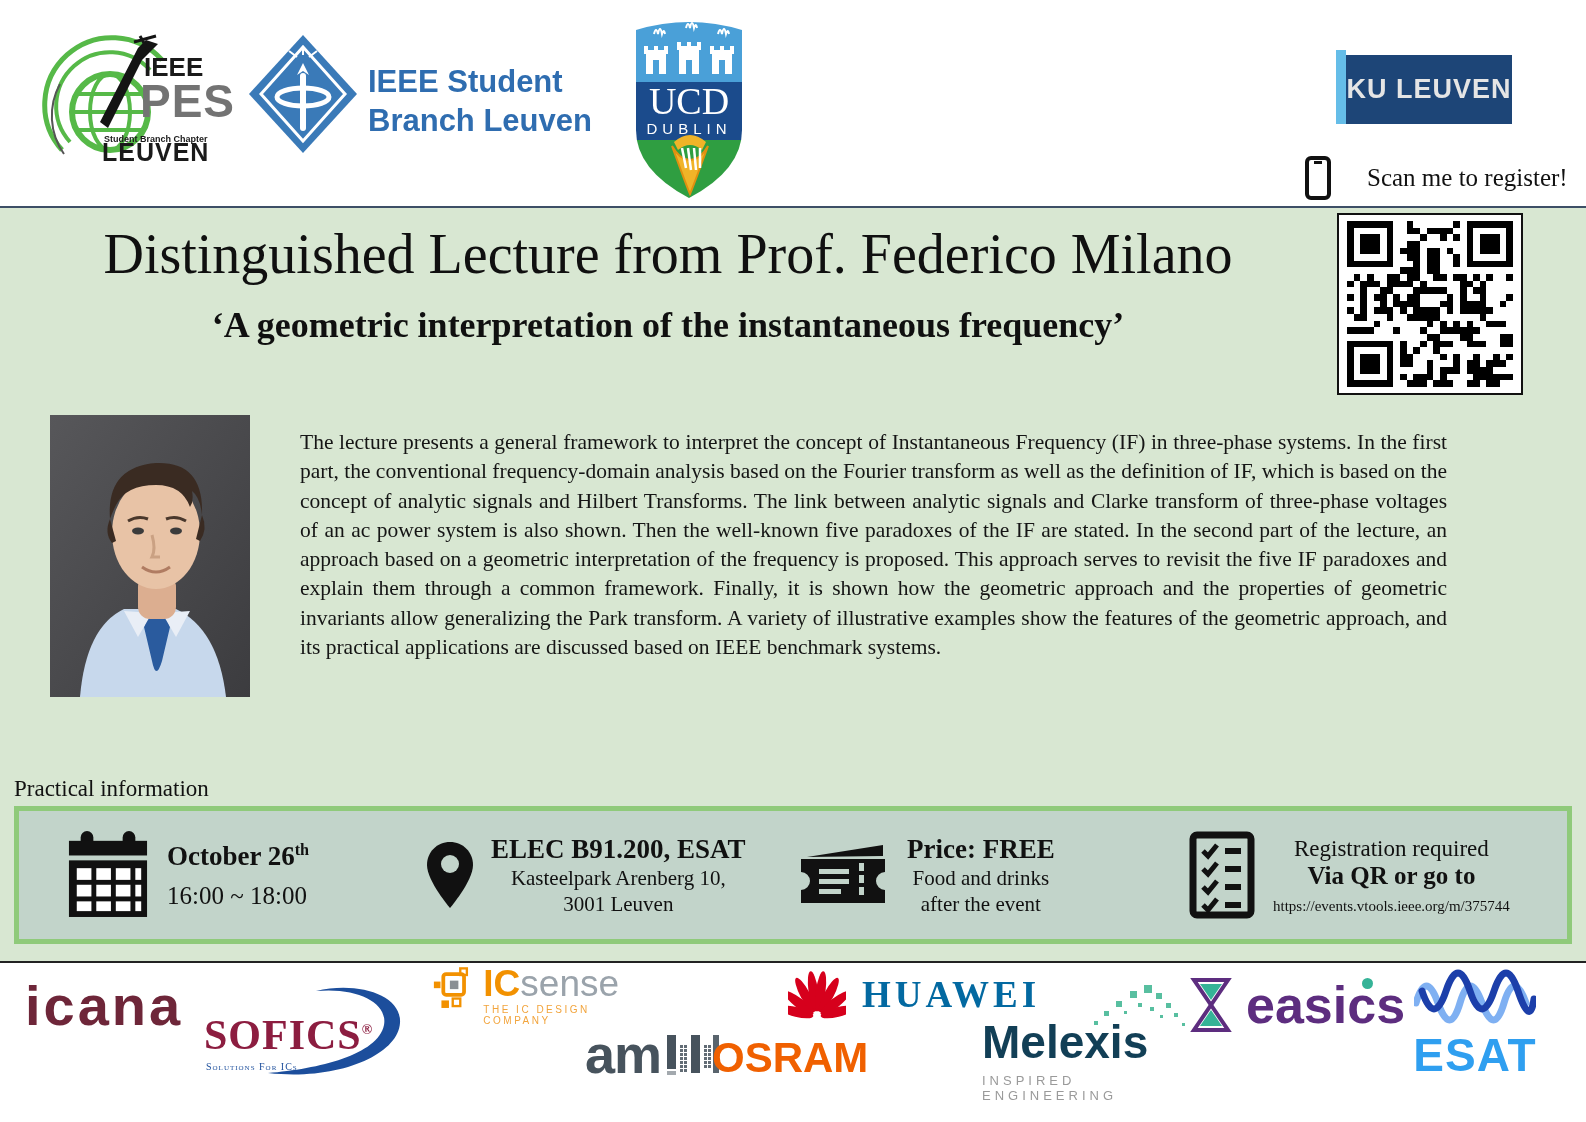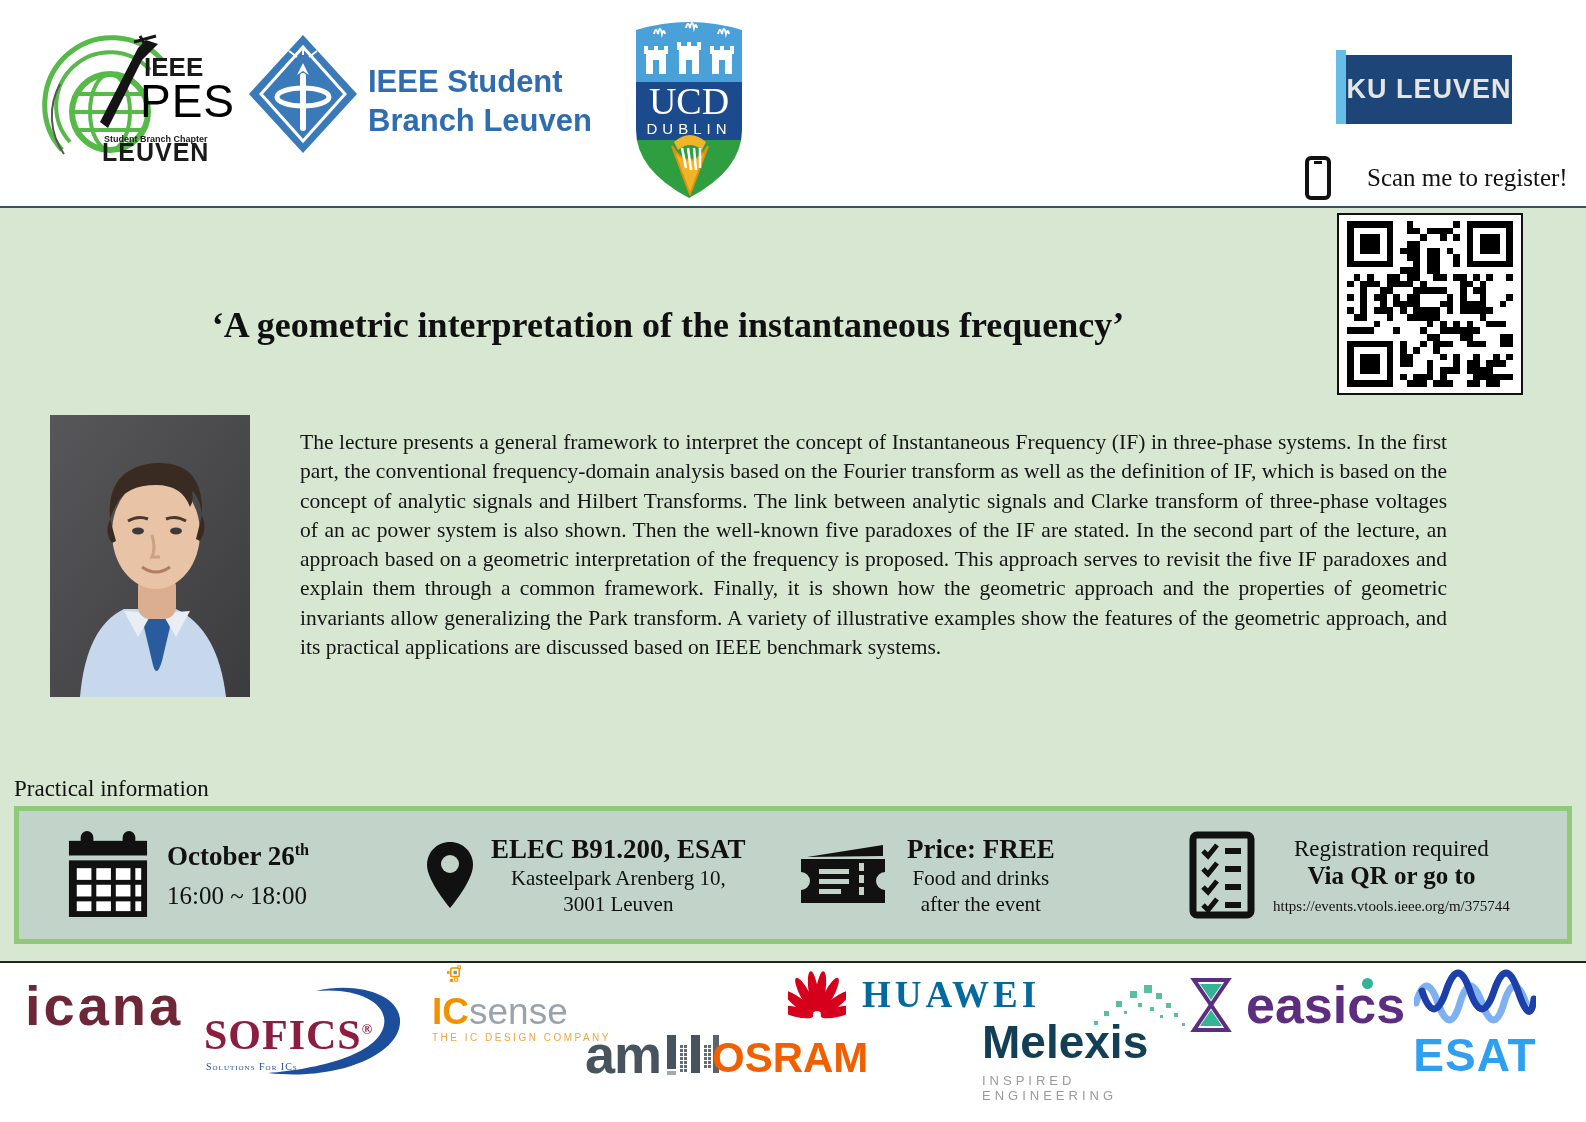--- a/index.html
+++ b/index.html
@@ -7,21 +7,21 @@
   #poster {
     position:relative; width:1586px; height:1122px; overflow:hidden;
     font-family:"Liberation Serif", serif; color:#111; background:#fff;
   }
   
   #header { position:absolute; left:0; top:0; width:1586px; height:207px; background:#fff; }
   #header-divider { position:absolute; left:0; top:206px; width:1586px; height:2px; background:#3d4f66; }
 
   .pes-logo { position:absolute; left:42px; top:30px; width:175px; height:140px; }
   .pes-text-ieee { position:absolute; left:102px; top:22px; font-family:"Liberation Sans",sans-serif; font-weight:bold; font-size:26px; color:#1a1a1a; }
-  .pes-text-pes  { position:absolute; left:98px; top:44px; font-family:"Liberation Sans",sans-serif; font-weight:normal; font-size:46px; color:#000000; letter-spacing:1px;}
+  .pes-text-pes  { position:absolute; left:98px; top:44px; font-family:"Liberation Sans",sans-serif; font-weight:bold; font-size:46px; color:#737373; letter-spacing:1px;}
   .pes-sub1 { position:absolute; left:62px; top:98px; font-family:"Liberation Sans",sans-serif; font-weight:bold; font-size:9px; color:#1a1a1a;margin-top:6px; }
   .pes-sub2 { position:absolute; left:60px; top:108px; font-family:"Liberation Sans",sans-serif; font-weight:bold; font-size:25px; color:#1a1a1a; letter-spacing:1px;}
 
   .sb-diamond { position:absolute; left:247px; top:33px; width:112px; height:122px; }
   .sb-text { position:absolute; left:368px; top:62px; font-family:"Liberation Sans",sans-serif; font-weight:bold; font-size:31px; line-height:39px; color:#2f6db0; }
 
   .ucd-crest { position:absolute; left:630px; top:20px; width:118px; height:182px; }
 
   .ku-logo { position:absolute; left:1336px; top:50px; width:176px; height:74px; }
   .ku-accent { position:absolute; left:0; top:0; width:10px; height:74px; background:#65bde8; }
@@ -64,21 +64,21 @@
   .p-reg .r3 { font-size:15px; margin-top:8px; }
 
   
   #footer { position:absolute; left:0; top:963px; width:1586px; height:159px; background:#fff;padding-left:33px; }
   #footer-divider { position:absolute; left:0; top:961px; width:1586px; height:2px; background:#222; }
 
   .logo-icana { position:absolute; left:25px; top:10px; font-family:"Liberation Sans",sans-serif; font-weight:bold; font-size:56px; color:#6e2639; letter-spacing:3px; }
   .logo-sofics { position:absolute; left:198px; top:22px; width:208px; height:96px; }
   .sofics-word { position:absolute; left:6px; top:26px; font-family:"Liberation Serif",serif; font-weight:bold; font-size:42px; color:#8c1d40; letter-spacing:1px; }
   .sofics-tag { position:absolute; left:8px; top:76px; font-family:"Liberation Serif",serif; font-size:10px; color:#1c4e9c; letter-spacing:1px; font-variant:small-caps; }
-  .logo-icsense { position:absolute; left:432px; top:2px; width:220px; height:78px; display:flex; align-items:flex-start; gap:8px;flex-direction:column; }
+  .logo-icsense { position:absolute; left:432px; top:2px; width:220px; height:78px; display:flex; align-items:flex-start; gap:8px; }
   .icsense-text .main { font-family:"Liberation Sans",sans-serif; font-size:37px; font-weight:bold; line-height:37px; }
   .icsense-text .ic { color:#f29100; }
   .icsense-text .sense { color:#9aa3ab; font-weight:normal; }
   .icsense-text .tag { font-family:"Liberation Sans",sans-serif; font-size:10px; color:#f2a43c; letter-spacing:2.5px; margin-top:2px; }
   .logo-huawei { position:absolute; left:788px; top:5px; display:flex; align-items:center; gap:16px; }
   .huawei-word { font-family:Liberation Serif, serif; font-weight:bold; font-size:37px; color:#0369a1; letter-spacing:4px; }
   .logo-ams { position:absolute; left:585px; top:68px; display:flex; align-items:flex-end; gap:6px; }
   .ams-word { font-family:"Liberation Sans",sans-serif; font-weight:bold; font-size:54px; line-height:46px; color:#47535d; letter-spacing:-1px; }
   .logo-osram { position:absolute; left:712px; top:76px; font-family:"Liberation Sans",sans-serif; font-weight:bold; font-size:42px; line-height:38px; color:#f06000; letter-spacing:0px; }
   .logo-melexis { position:absolute; left:982px; top:52px; width:200px; }
@@ -190,20 +190,21 @@
         <rect x="2" y="2" width="22" height="40" rx="4" fill="none" stroke="#111" stroke-width="4"></rect>
         <rect x="9" y="5" width="8" height="3" fill="#111"></rect>
       </svg>
       <span class="txt">Scan me to register!</span>
     </div>
   </div>
   <div id="header-divider"></div>
 
   <div id="body-green">
 
+    <div id="title">Distinguished Lecture from Prof. Federico Milano</div>
     <div id="subtitle">‘A geometric interpretation of the instantaneous frequency’</div>
 
     <div id="qr-box">
       <svg id="qr-svg" viewBox="0 0 25 25" shape-rendering="crispEdges">
           <rect x="9" y="0" width="1" height="1" fill="#000"></rect>
           <rect x="16" y="0" width="1" height="1" fill="#000"></rect>
           <rect x="9" y="1" width="1" height="1" fill="#000"></rect>
           <rect x="10" y="1" width="1" height="1" fill="#000"></rect>
           <rect x="12" y="1" width="1" height="1" fill="#000"></rect>
           <rect x="13" y="1" width="1" height="1" fill="#000"></rect>

